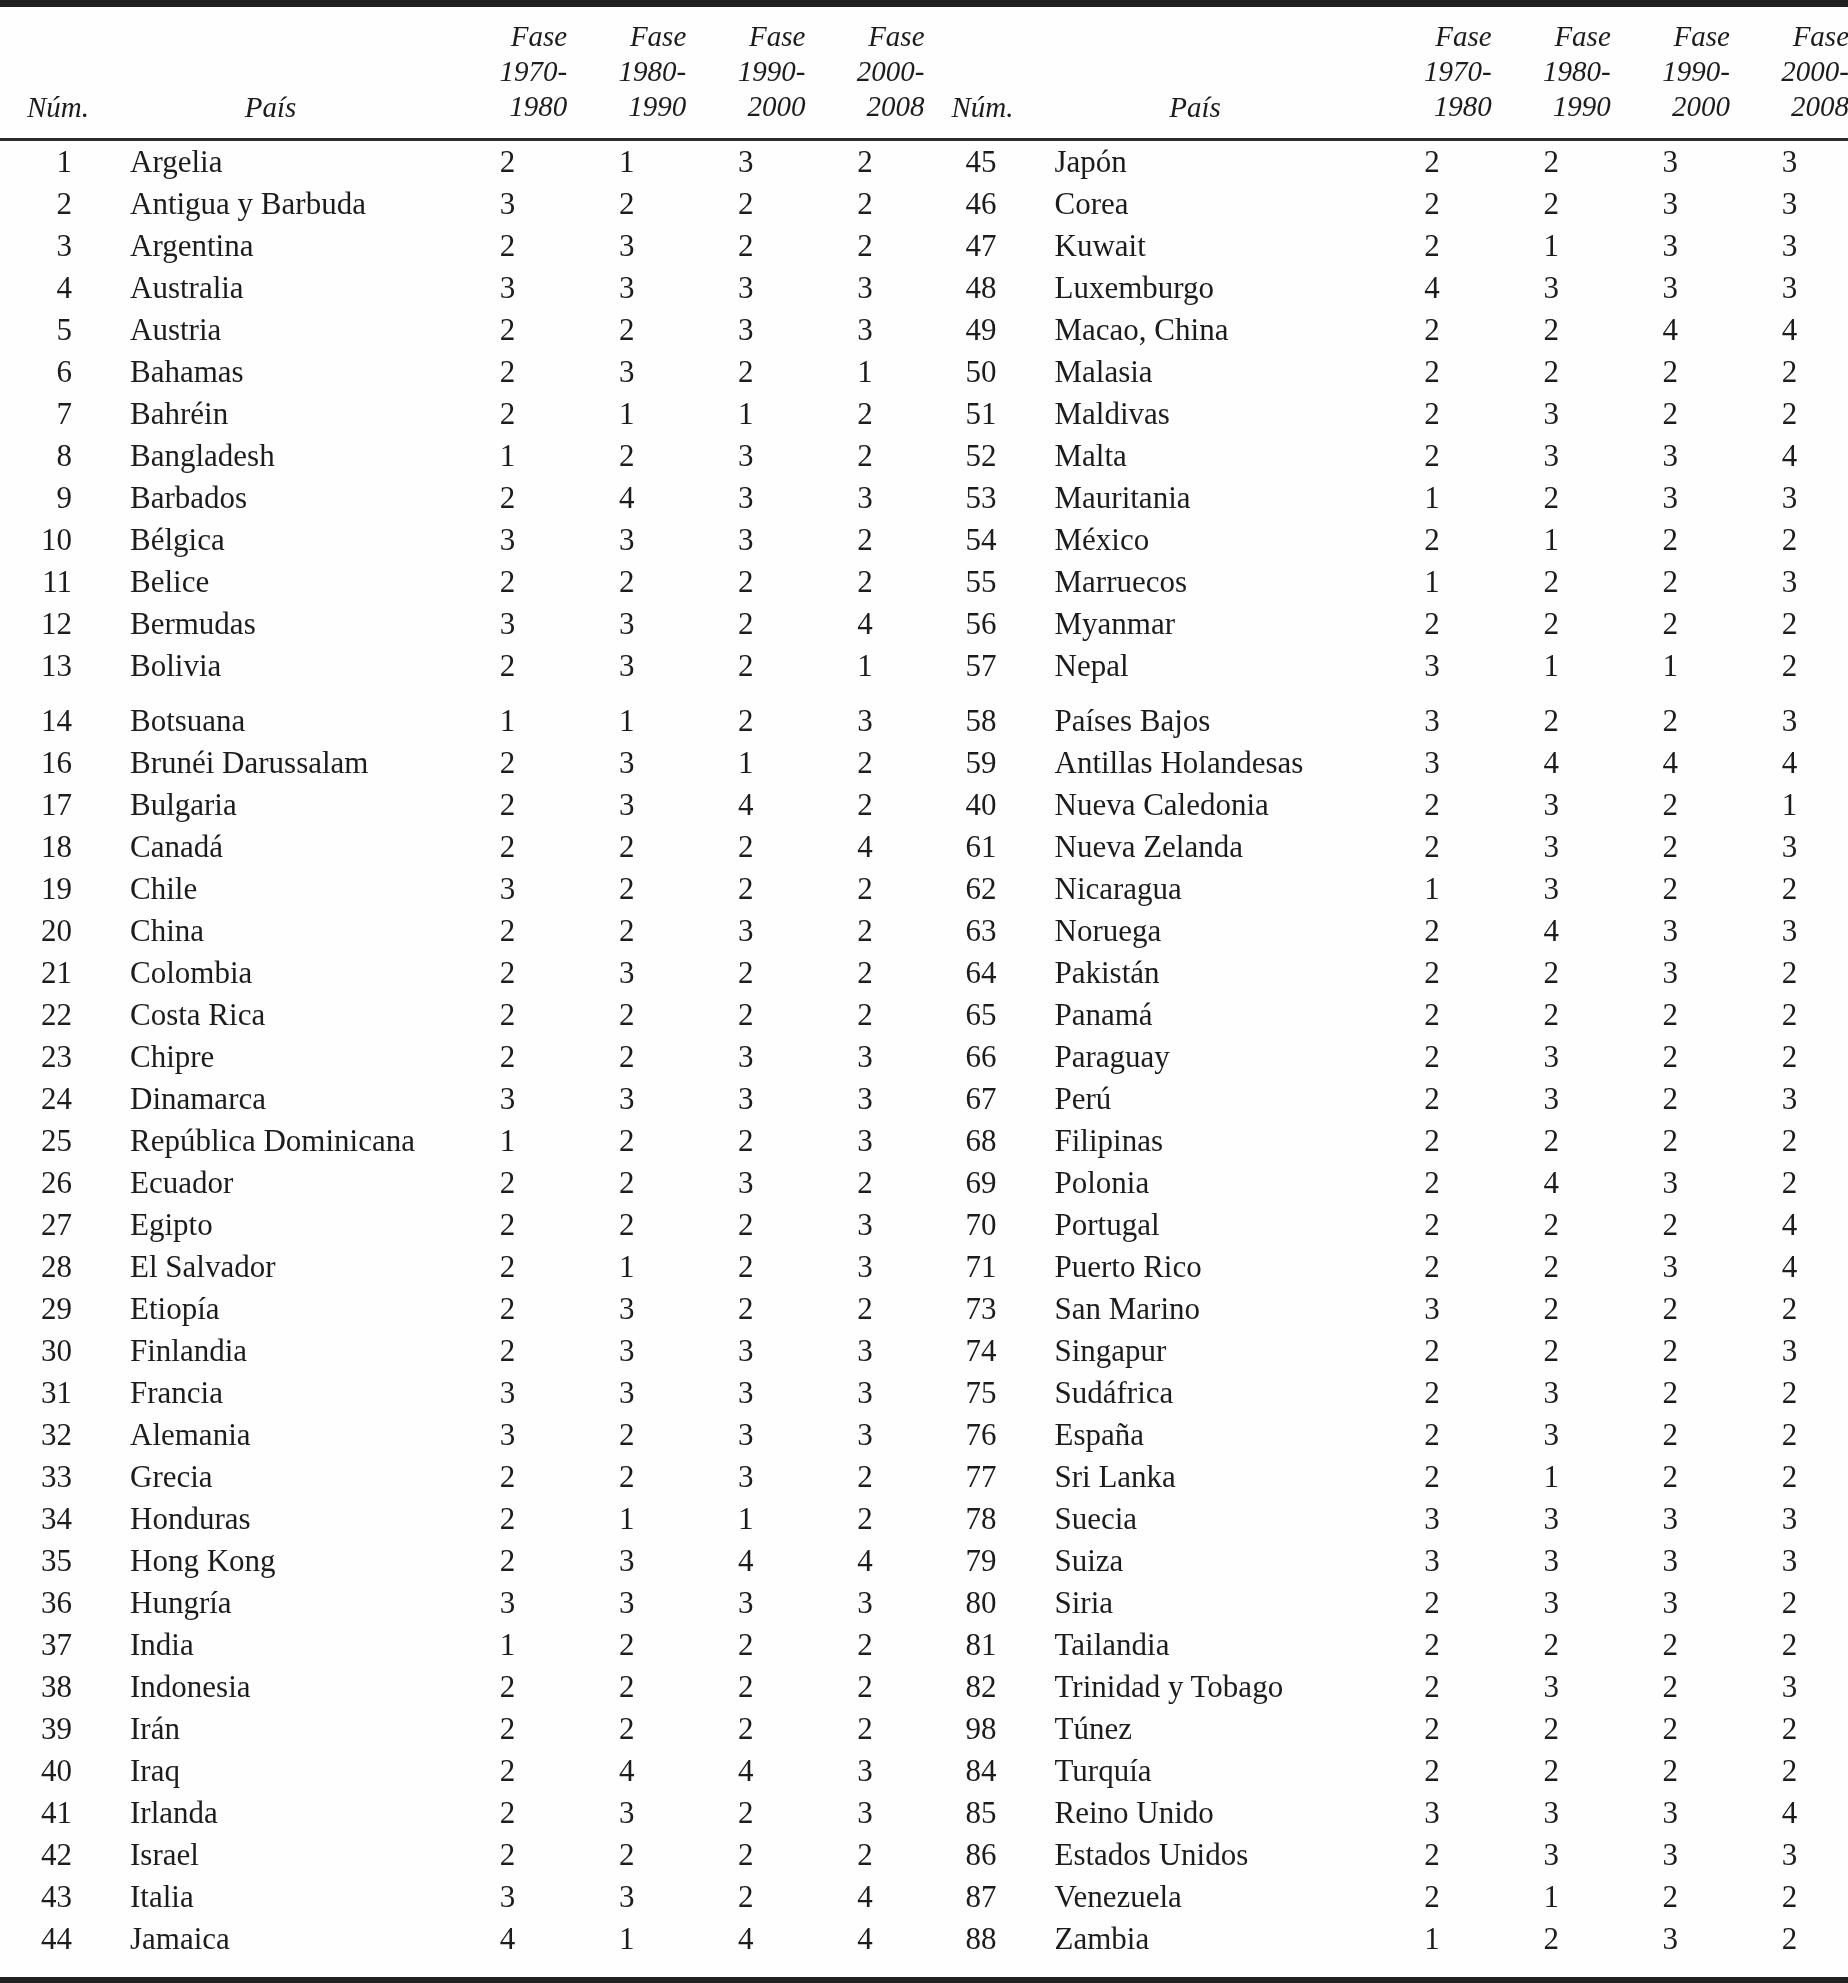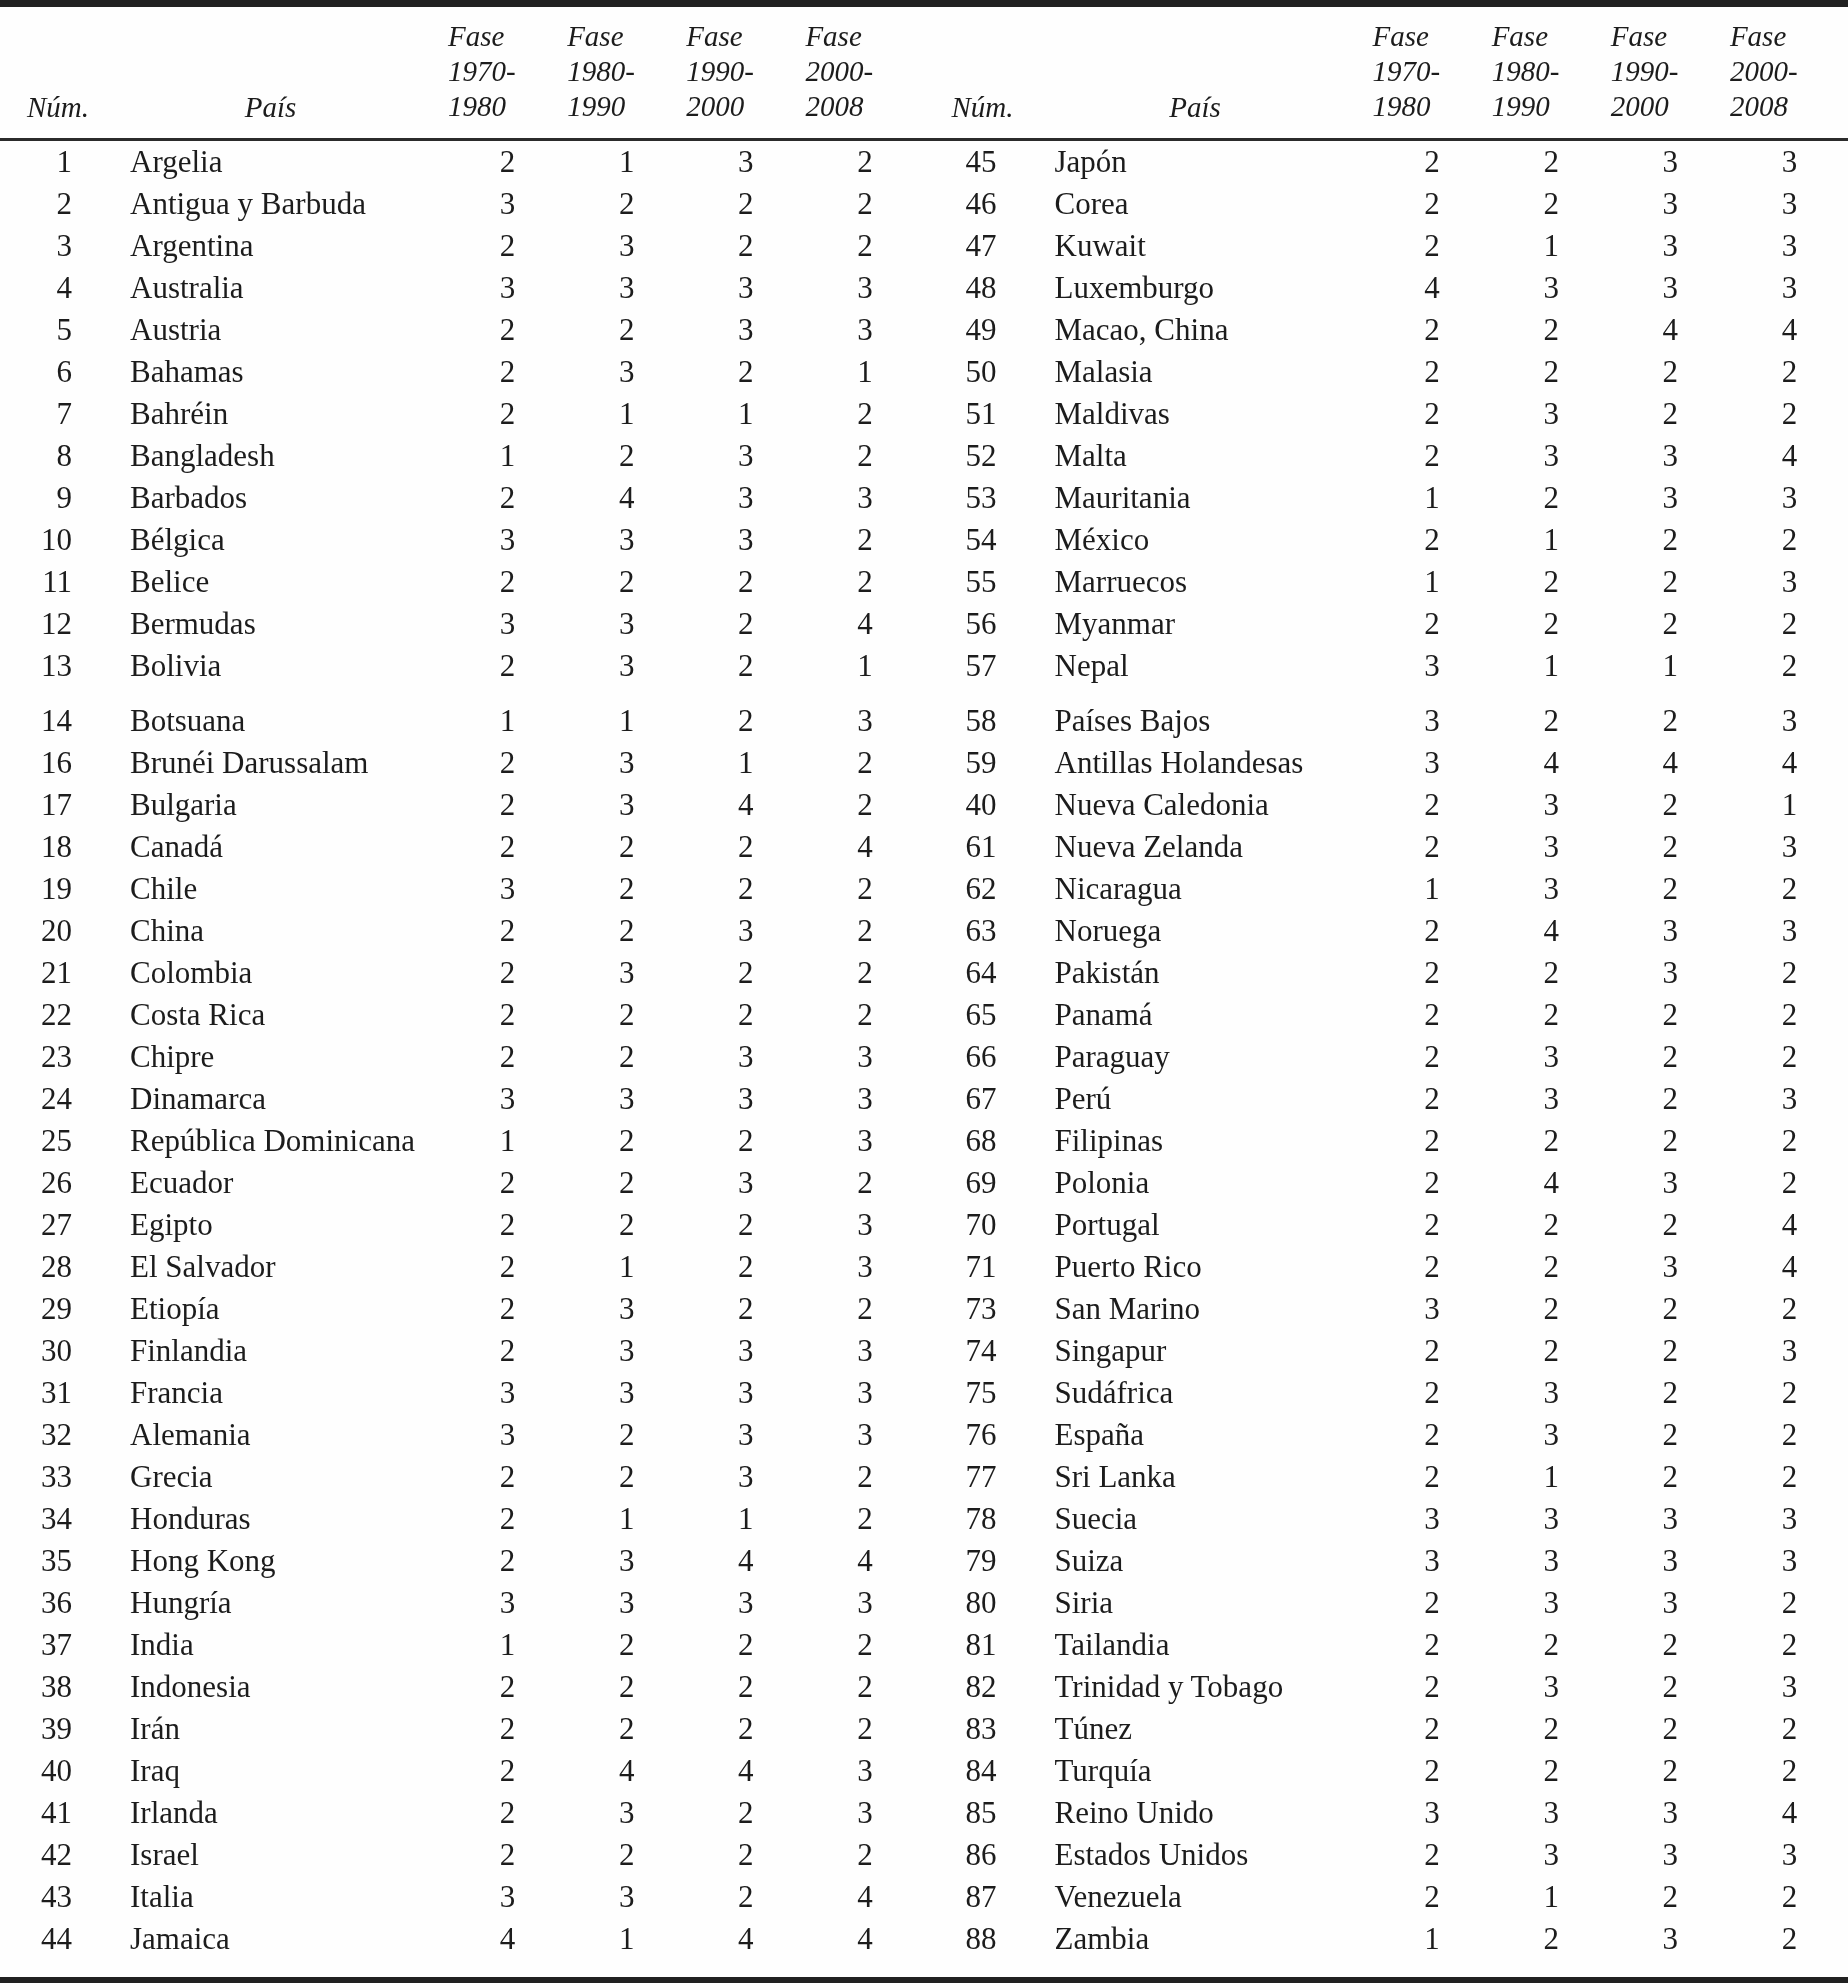--- a/index.html
+++ b/index.html
@@ -41,21 +41,21 @@
     font-weight: normal;
     font-size: 29px;
     vertical-align: bottom;
     padding: 12.4px 0 14px 0;
     border-bottom: 3.5px solid #2b2b2b;
     height: 92px;
   }
   th.h-num  { text-align: center;  padding-left: 23px; }
   th.h-pais { text-align: center; }
   th.h-fase {
-    text-align: left;
+    text-align: right;
     white-space: pre-line;
     line-height: 35px;
   }
 
   tbody td {
     font-size: 31px;
     line-height: 42px;
     padding: 0;
     vertical-align: middle;
   }
@@ -764,21 +764,21 @@
   </tr>
           <tr>
     <td class="num">82</td>
     <td class="pais">Trinidad y Tobago</td>
     <td class="fase">2</td>
     <td class="fase">3</td>
     <td class="fase">2</td>
     <td class="fase">3</td>
   </tr>
           <tr>
-    <td class="num">83</td>
+    <td class="num">98</td>
     <td class="pais">Túnez</td>
     <td class="fase">2</td>
     <td class="fase">2</td>
     <td class="fase">2</td>
     <td class="fase">2</td>
   </tr>
           <tr>
     <td class="num">84</td>
     <td class="pais">Turquía</td>
     <td class="fase">2</td>

